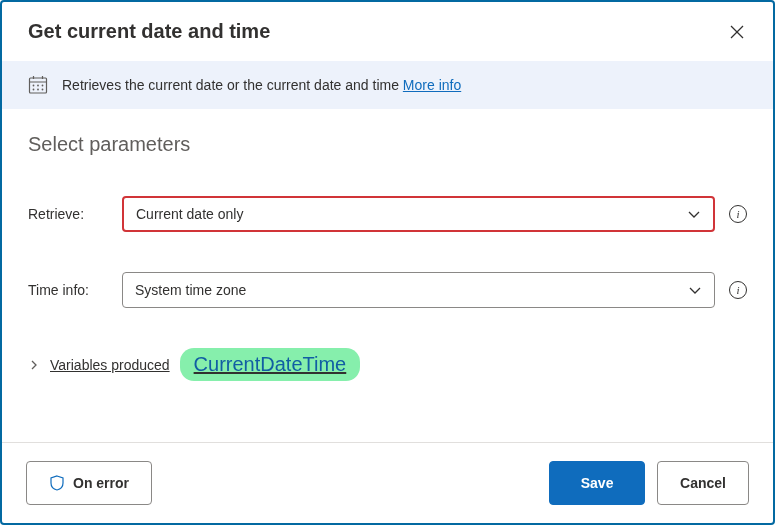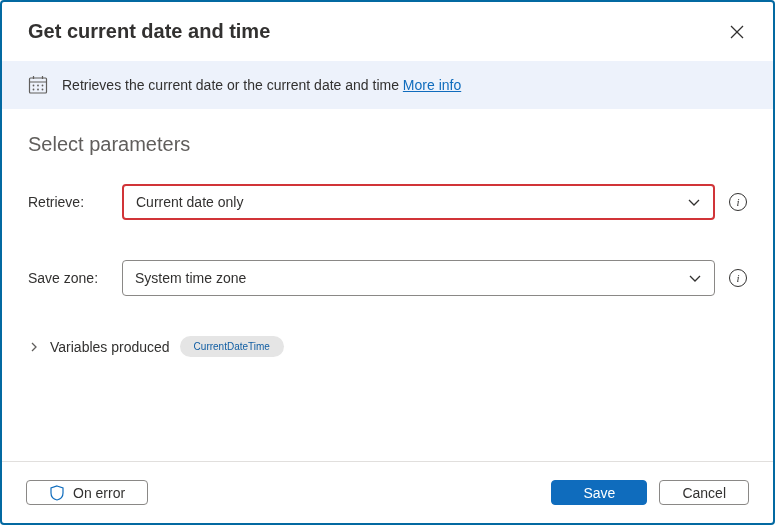--- a/index.html
+++ b/index.html
@@ -48,21 +48,21 @@
   .infobar-text { color: #323130; }
   .more-link { color: #0f6cbd; text-decoration: underline; cursor: pointer; }
   .content {
     padding: 24px 26px 0 26px;
     flex: 1;
   }
   .section-title {
     font-size: 20px;
     font-weight: 400;
     color: #605e5c;
-    margin-bottom: 28px;
+    margin-bottom: 40px;
   }
   .field-row {
     display: flex;
     align-items: center;
     gap: 14px;
     margin-bottom: 40px;
   }
   .field-label {
     width: 80px;
     color: #323130;
@@ -91,43 +91,44 @@
     font-size: 11px;
     font-style: italic;
     font-family: Georgia, serif;
     cursor: pointer;
     flex-shrink: 0;
   }
   .vars-row {
     display: flex;
     align-items: center;
     gap: 10px;
+    text-decoration: underline;
   }
   .chevron-right { width: 12px; height: 12px; }
   .vars-label { color: #323130; }
   .chip {
-    background: #e5e5e5;
+    background: #86efac;
     color: #115ea3;
     border-radius: 14px;
     padding: 5px 14px;
-    font-size: 10px;
+    font-size: 20px;
     cursor: pointer;
   }
   .footer {
     border-top: 1px solid #e1dfdd;
     padding: 18px 24px;
     display: flex;
     align-items: center;
     justify-content: space-between;
   }
   .btn {
-    height: 25px;
+    height: 44px;
     border-radius: 4px;
     font-size: 14px;
-    font-weight: 400;
+    font-weight: 700;
     display: inline-flex;
     align-items: center;
     justify-content: center;
     cursor: pointer;
     padding: 0 22px;
     gap: 8px;
   }
   .btn-secondary {
     background: #fff;
     border: 1px solid #8a8886;
@@ -183,21 +184,21 @@
       <div class="select highlight">
         <span>Current date only</span>
         <svg class="chevron" viewBox="0 0 14 14">
           <polyline points="2,5 7,10 12,5" fill="none" stroke="#323130" stroke-width="1.3"></polyline>
         </svg>
       </div>
       <div class="info-icon">i</div>
     </div>
 
     <div class="field-row">
-      <div class="field-label">Save zone:</div>
+      <div class="field-label">Time info:</div>
       <div class="select">
         <span>System time zone</span>
         <svg class="chevron" viewBox="0 0 14 14">
           <polyline points="2,5 7,10 12,5" fill="none" stroke="#323130" stroke-width="1.3"></polyline>
         </svg>
       </div>
       <div class="info-icon">i</div>
     </div>
 
     <div class="vars-row">

